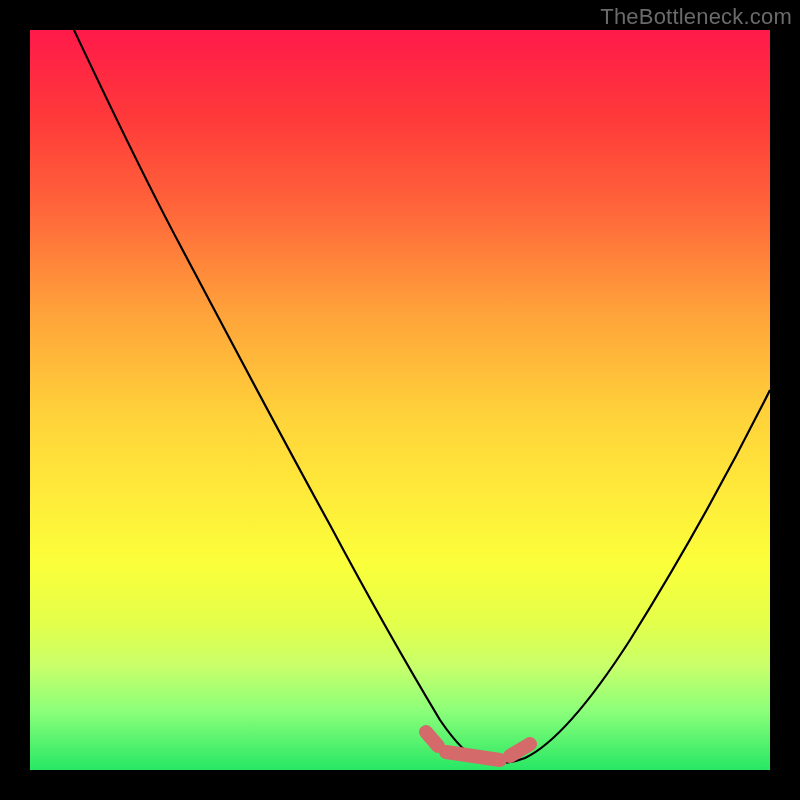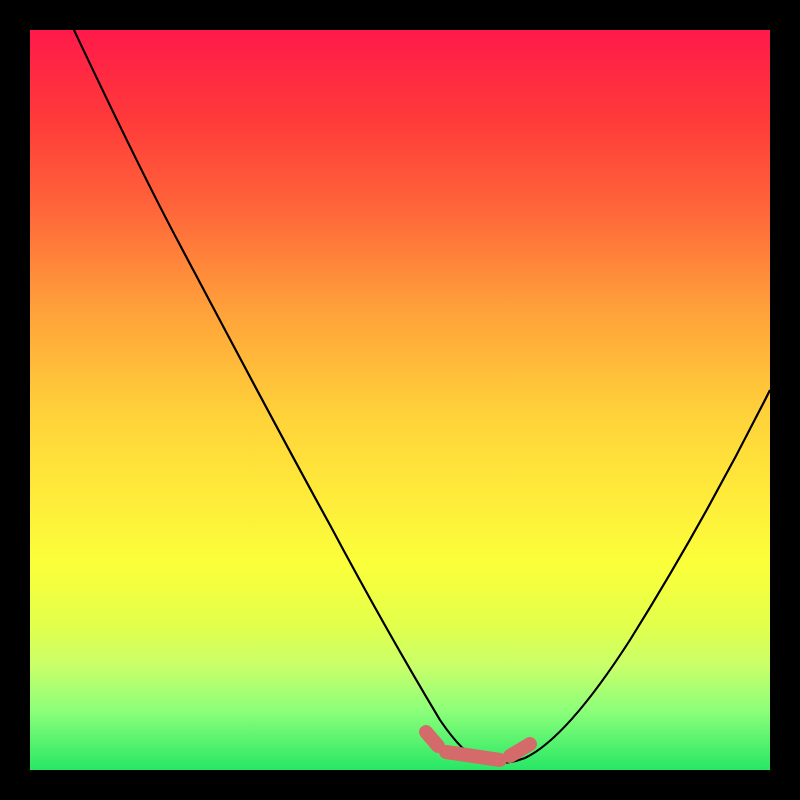--- a/index.html
+++ b/index.html
@@ -53,20 +53,21 @@
     font-size: 22px;
     letter-spacing: 0.2px;
     user-select: none;
   }
 </style>
 </head>
 <body>
 
 <div class="stage">
 
+  <div class="watermark">TheBottleneck.com</div>
 
   <div class="plot-area">
     <svg class="curve-svg" viewBox="0 0 740 740" preserveAspectRatio="none">
       <path fill="none" stroke="#000" stroke-width="2.2" d="M44,0
                C70,55 110,140 150,215
                C195,300 245,395 300,495
                C340,570 380,640 410,690
                C425,712 438,726 450,730
                C465,734 480,734 495,728
                C520,716 555,680 600,610

